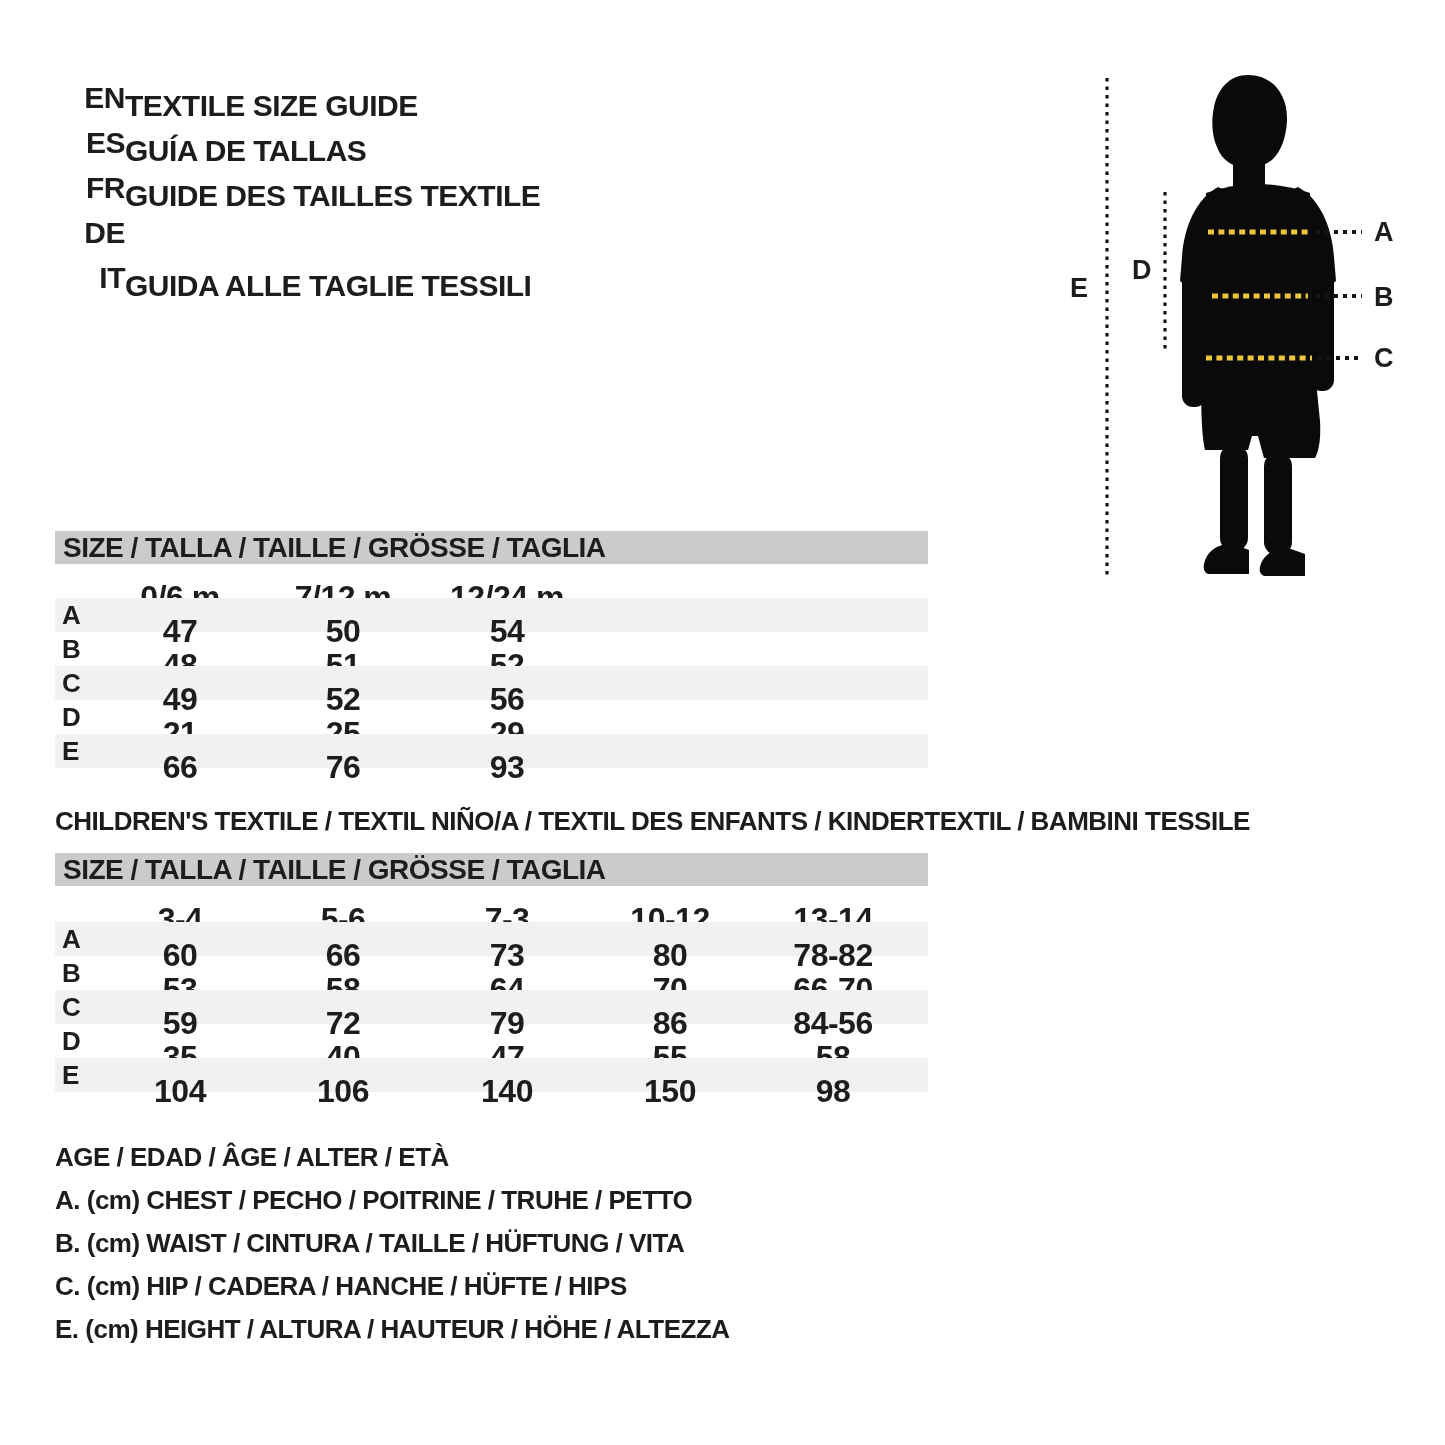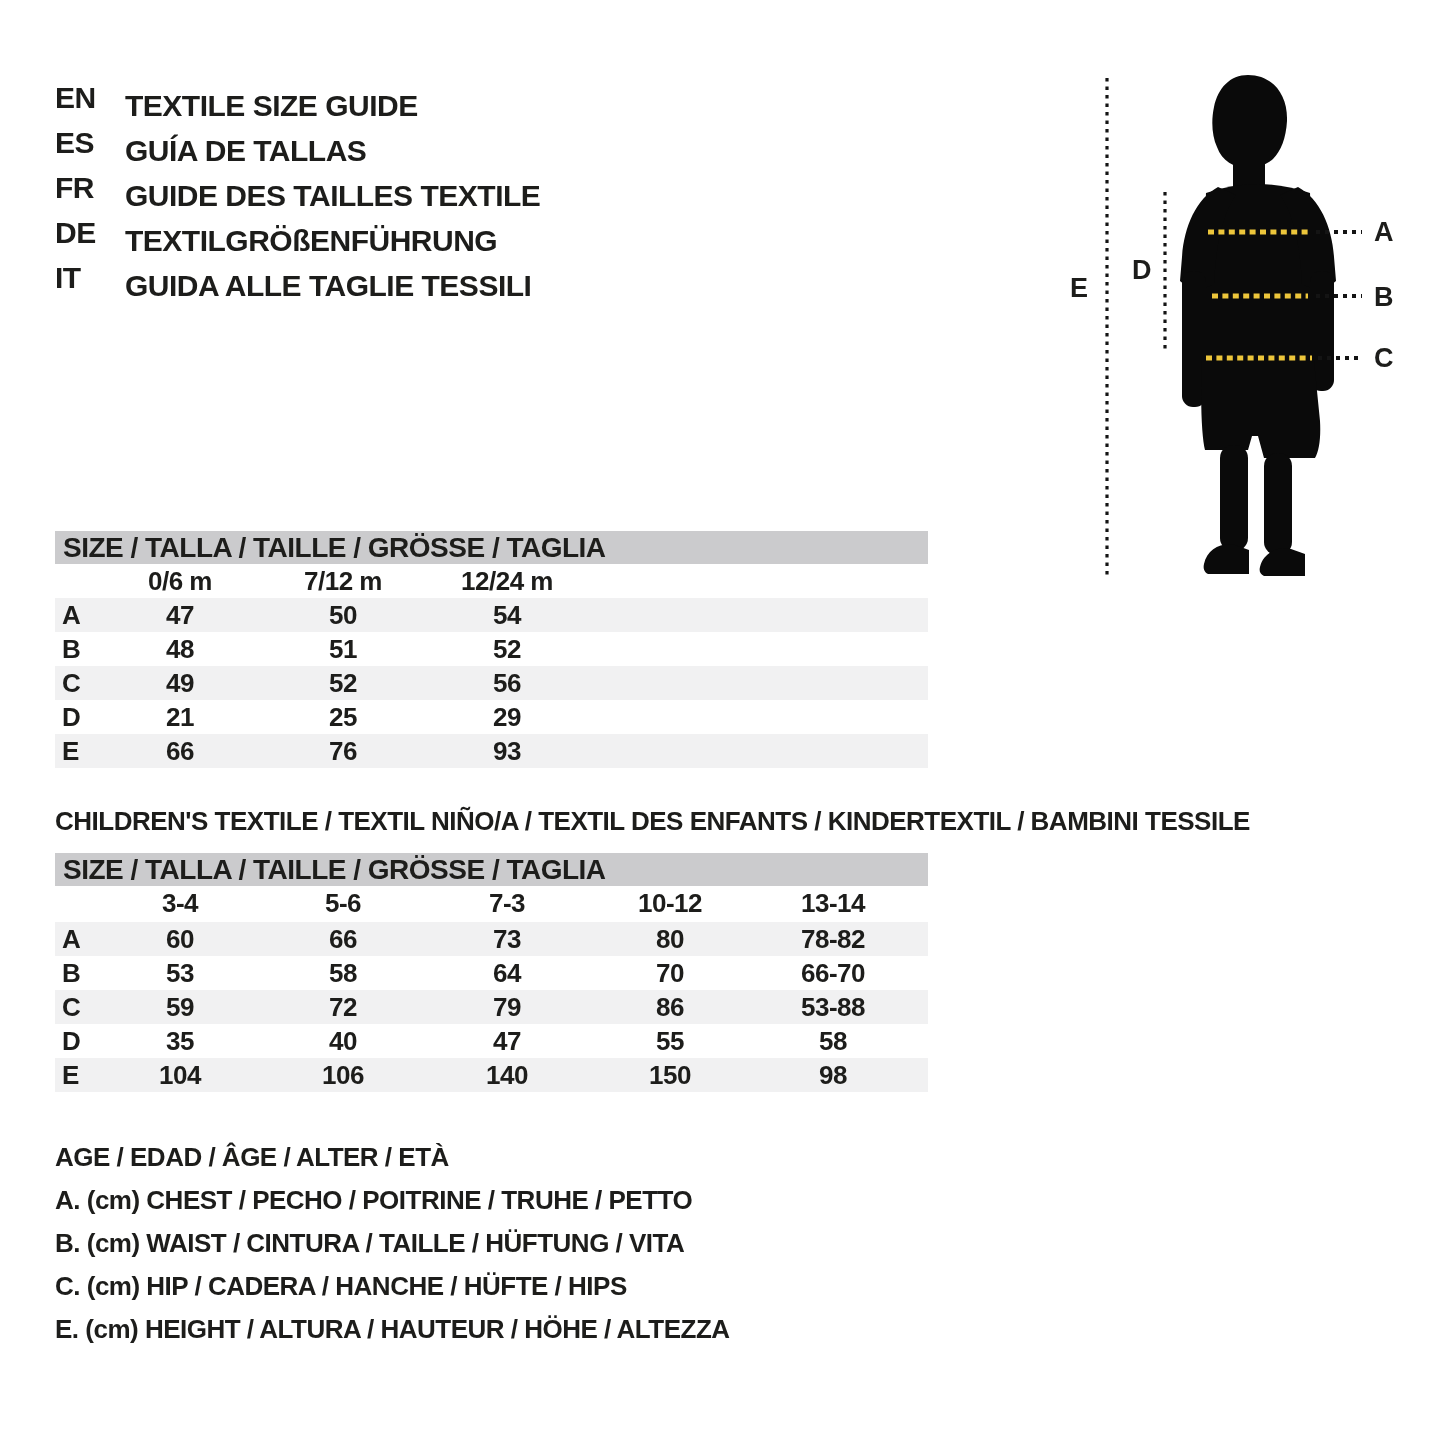--- a/index.html
+++ b/index.html
@@ -13,21 +13,21 @@
     width: 1445px;
     height: 1445px;
     background: #ffffff;
     overflow: hidden;
     font-weight: bold;
     letter-spacing: -0.5px;
   }
 
   
   .lang-block { position: absolute; left: 55px; top: 75px; }
-  .lang-row { display: flex; height: 45px; align-items: center; }
+  .lang-row { display: flex; height: 45px; align-items: center; text-align: right; }
   .lang-code { width: 70px; font-size: 30px; }
   .lang-text { font-size: 30px; white-space: nowrap; margin-top: 17px; }
 
   
   .figure-svg { position: absolute; left: 1100px; top: 60px; }
   .fig-label { position: absolute; font-size: 27px; line-height: 28px; }
 
   
   .section-title {
     position: absolute; left: 55px;
@@ -35,23 +35,23 @@
   }
   .size-bar {
     position: absolute; left: 55px; width: 873px; height: 33px;
     background: #cbcbcd; display: flex; align-items: center;
   }
   .size-bar span { padding-left: 8px; font-size: 28px; white-space: nowrap; }
   .col-head-row, .t-row { position: absolute; left: 55px; width: 873px; height: 34px; }
   .t-row.alt { background: #f1f1f2; }
   .row-label { position: absolute; left: 7px; top: 0; height: 34px; display: flex; align-items: center; font-size: 26px; }
   .cell {
-    position: absolute; top: 0; height: 34px; width: 140px;
+    position: absolute; top: 16px; height: 34px; width: 140px;
     display: flex; align-items: center; justify-content: center;
-    font-size: 26px; white-space: nowrap;
+    font-size: 32px; white-space: nowrap;
   }
   .c0 { left: 55px; } .c1 { left: 218px; } .c2 { left: 382px; }
   .c3 { left: 545px; } .c4 { left: 708px; }
 
   
   .legend { position: absolute; left: 55px; top: 1136px; }
   .legend-line { height: 43px; display: flex; align-items: center; font-size: 26px; white-space: nowrap; }
 </style>
 </head>
 <body>
@@ -66,21 +66,20 @@
     <div class="lang-row">
       <span class="lang-code">ES</span>
       <span class="lang-text">GUÍA DE TALLAS</span>
     </div>
     <div class="lang-row">
       <span class="lang-code">FR</span>
       <span class="lang-text">GUIDE DES TAILLES TEXTILE</span>
     </div>
     <div class="lang-row">
       <span class="lang-code">DE</span>
-      <span class="lang-text">TEXTILGRÖßENFÜHRUNG</span>
     </div>
     <div class="lang-row">
       <span class="lang-code">IT</span>
       <span class="lang-text">GUIDA ALLE TAGLIE TESSILI</span>
     </div>
   </div>
 
   <svg class="figure-svg" width="345" height="540" viewBox="0 0 345 540">
 
     <line x1="7" y1="18" x2="7" y2="515" stroke="#141414" stroke-width="3.2" stroke-dasharray="3.5 5"></line>
@@ -201,21 +200,21 @@
     <span class="cell c2">64</span>
     <span class="cell c3">70</span>
     <span class="cell c4">66-70</span>
   </div>
   <div class="t-row alt" style="top:990px;">
     <span class="row-label">C</span>
     <span class="cell c0">59</span>
     <span class="cell c1">72</span>
     <span class="cell c2">79</span>
     <span class="cell c3">86</span>
-    <span class="cell c4">53-88</span>
+    <span class="cell c4">84-56</span>
   </div>
   <div class="t-row" style="top:1024px;">
     <span class="row-label">D</span>
     <span class="cell c0">35</span>
     <span class="cell c1">40</span>
     <span class="cell c2">47</span>
     <span class="cell c3">55</span>
     <span class="cell c4">58</span>
   </div>
   <div class="t-row alt" style="top:1058px;">

